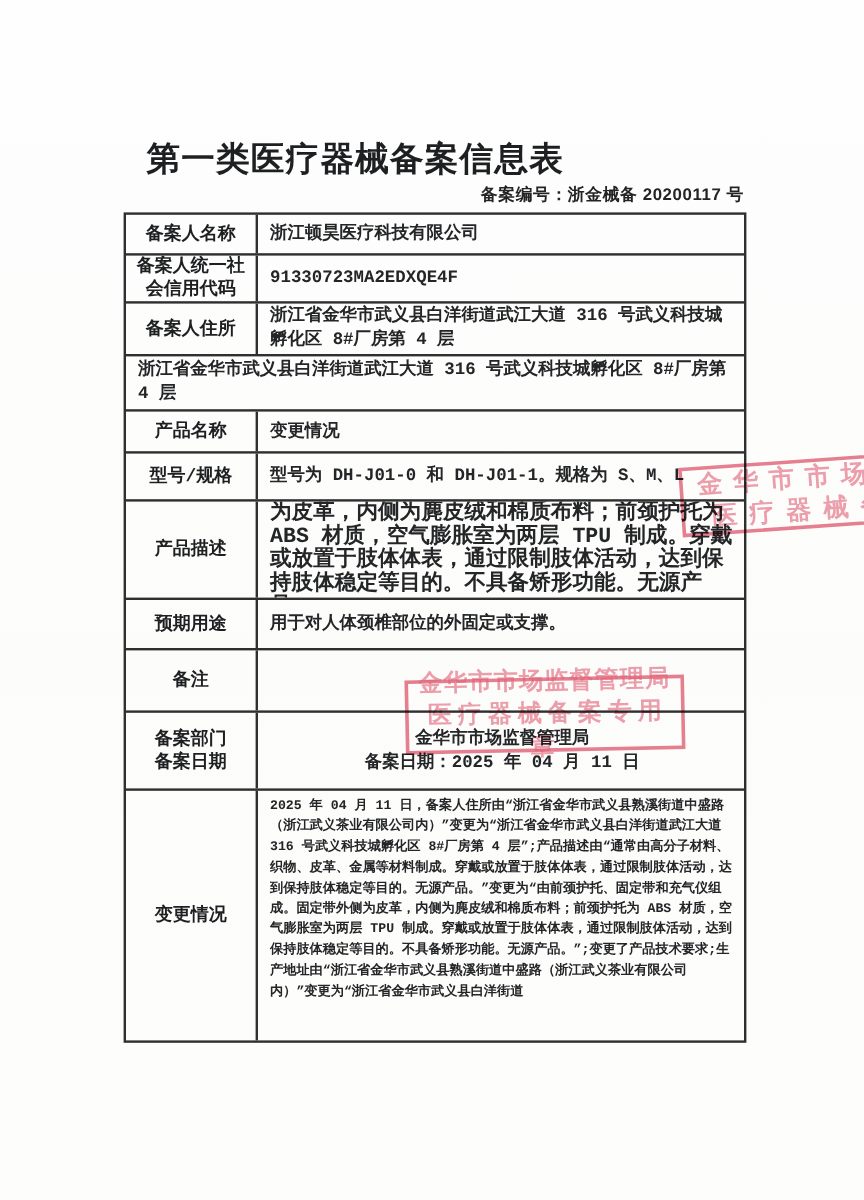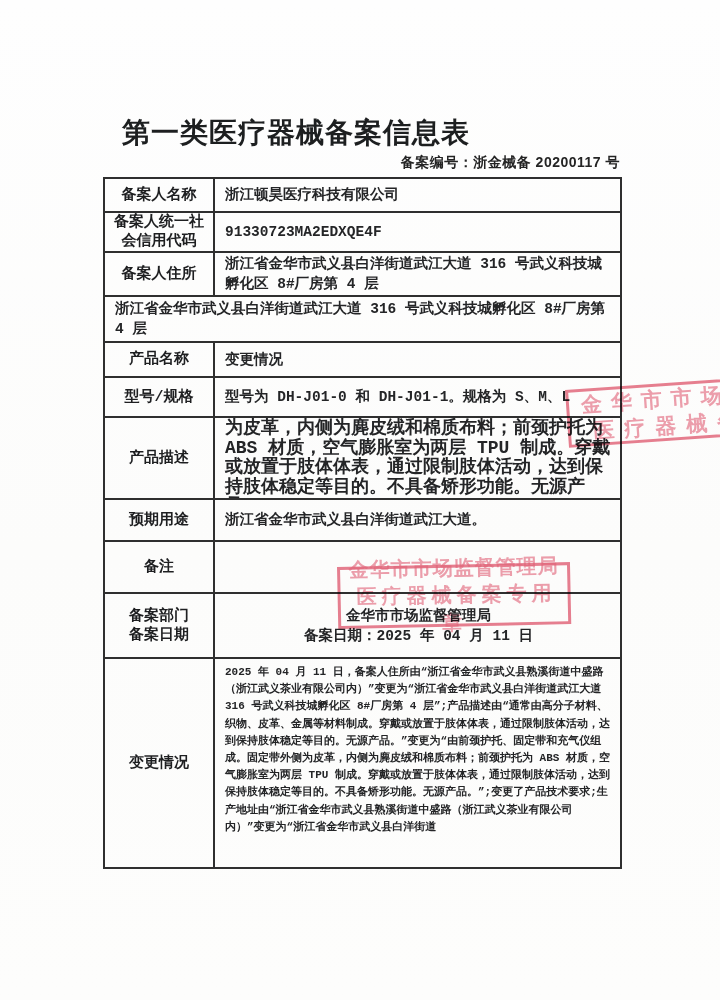--- a/index.html
+++ b/index.html
@@ -127,21 +127,21 @@
       <div class="cell value">型号为 DH-J01-0 和 DH-J01-1。规格为 S、M、L</div>
     </div>
 
     <div class="trow r6">
       <div class="cell label">产品描述</div>
       <div class="cell value">由前颈护托、固定带和充气仪组成。固定带外侧为皮革，内侧为麂皮绒和棉质布料；前颈护托为 ABS 材质，空气膨胀室为两层 TPU 制成。穿戴或放置于肢体体表，通过限制肢体活动，达到保持肢体稳定等目的。不具备矫形功能。无源产品。</div>
     </div>
 
     <div class="trow r7">
       <div class="cell label">预期用途</div>
-      <div class="cell value">浙江省金华市武义县白洋街道武江大道。</div>
+      <div class="cell value">用于对人体颈椎部位的外固定或支撑。</div>
     </div>
 
     <div class="trow r8">
       <div class="cell label">备注</div>
       <div class="cell value"></div>
     </div>
 
     <div class="trow r9">
       <div class="cell label">备案部门
 备案日期</div>

